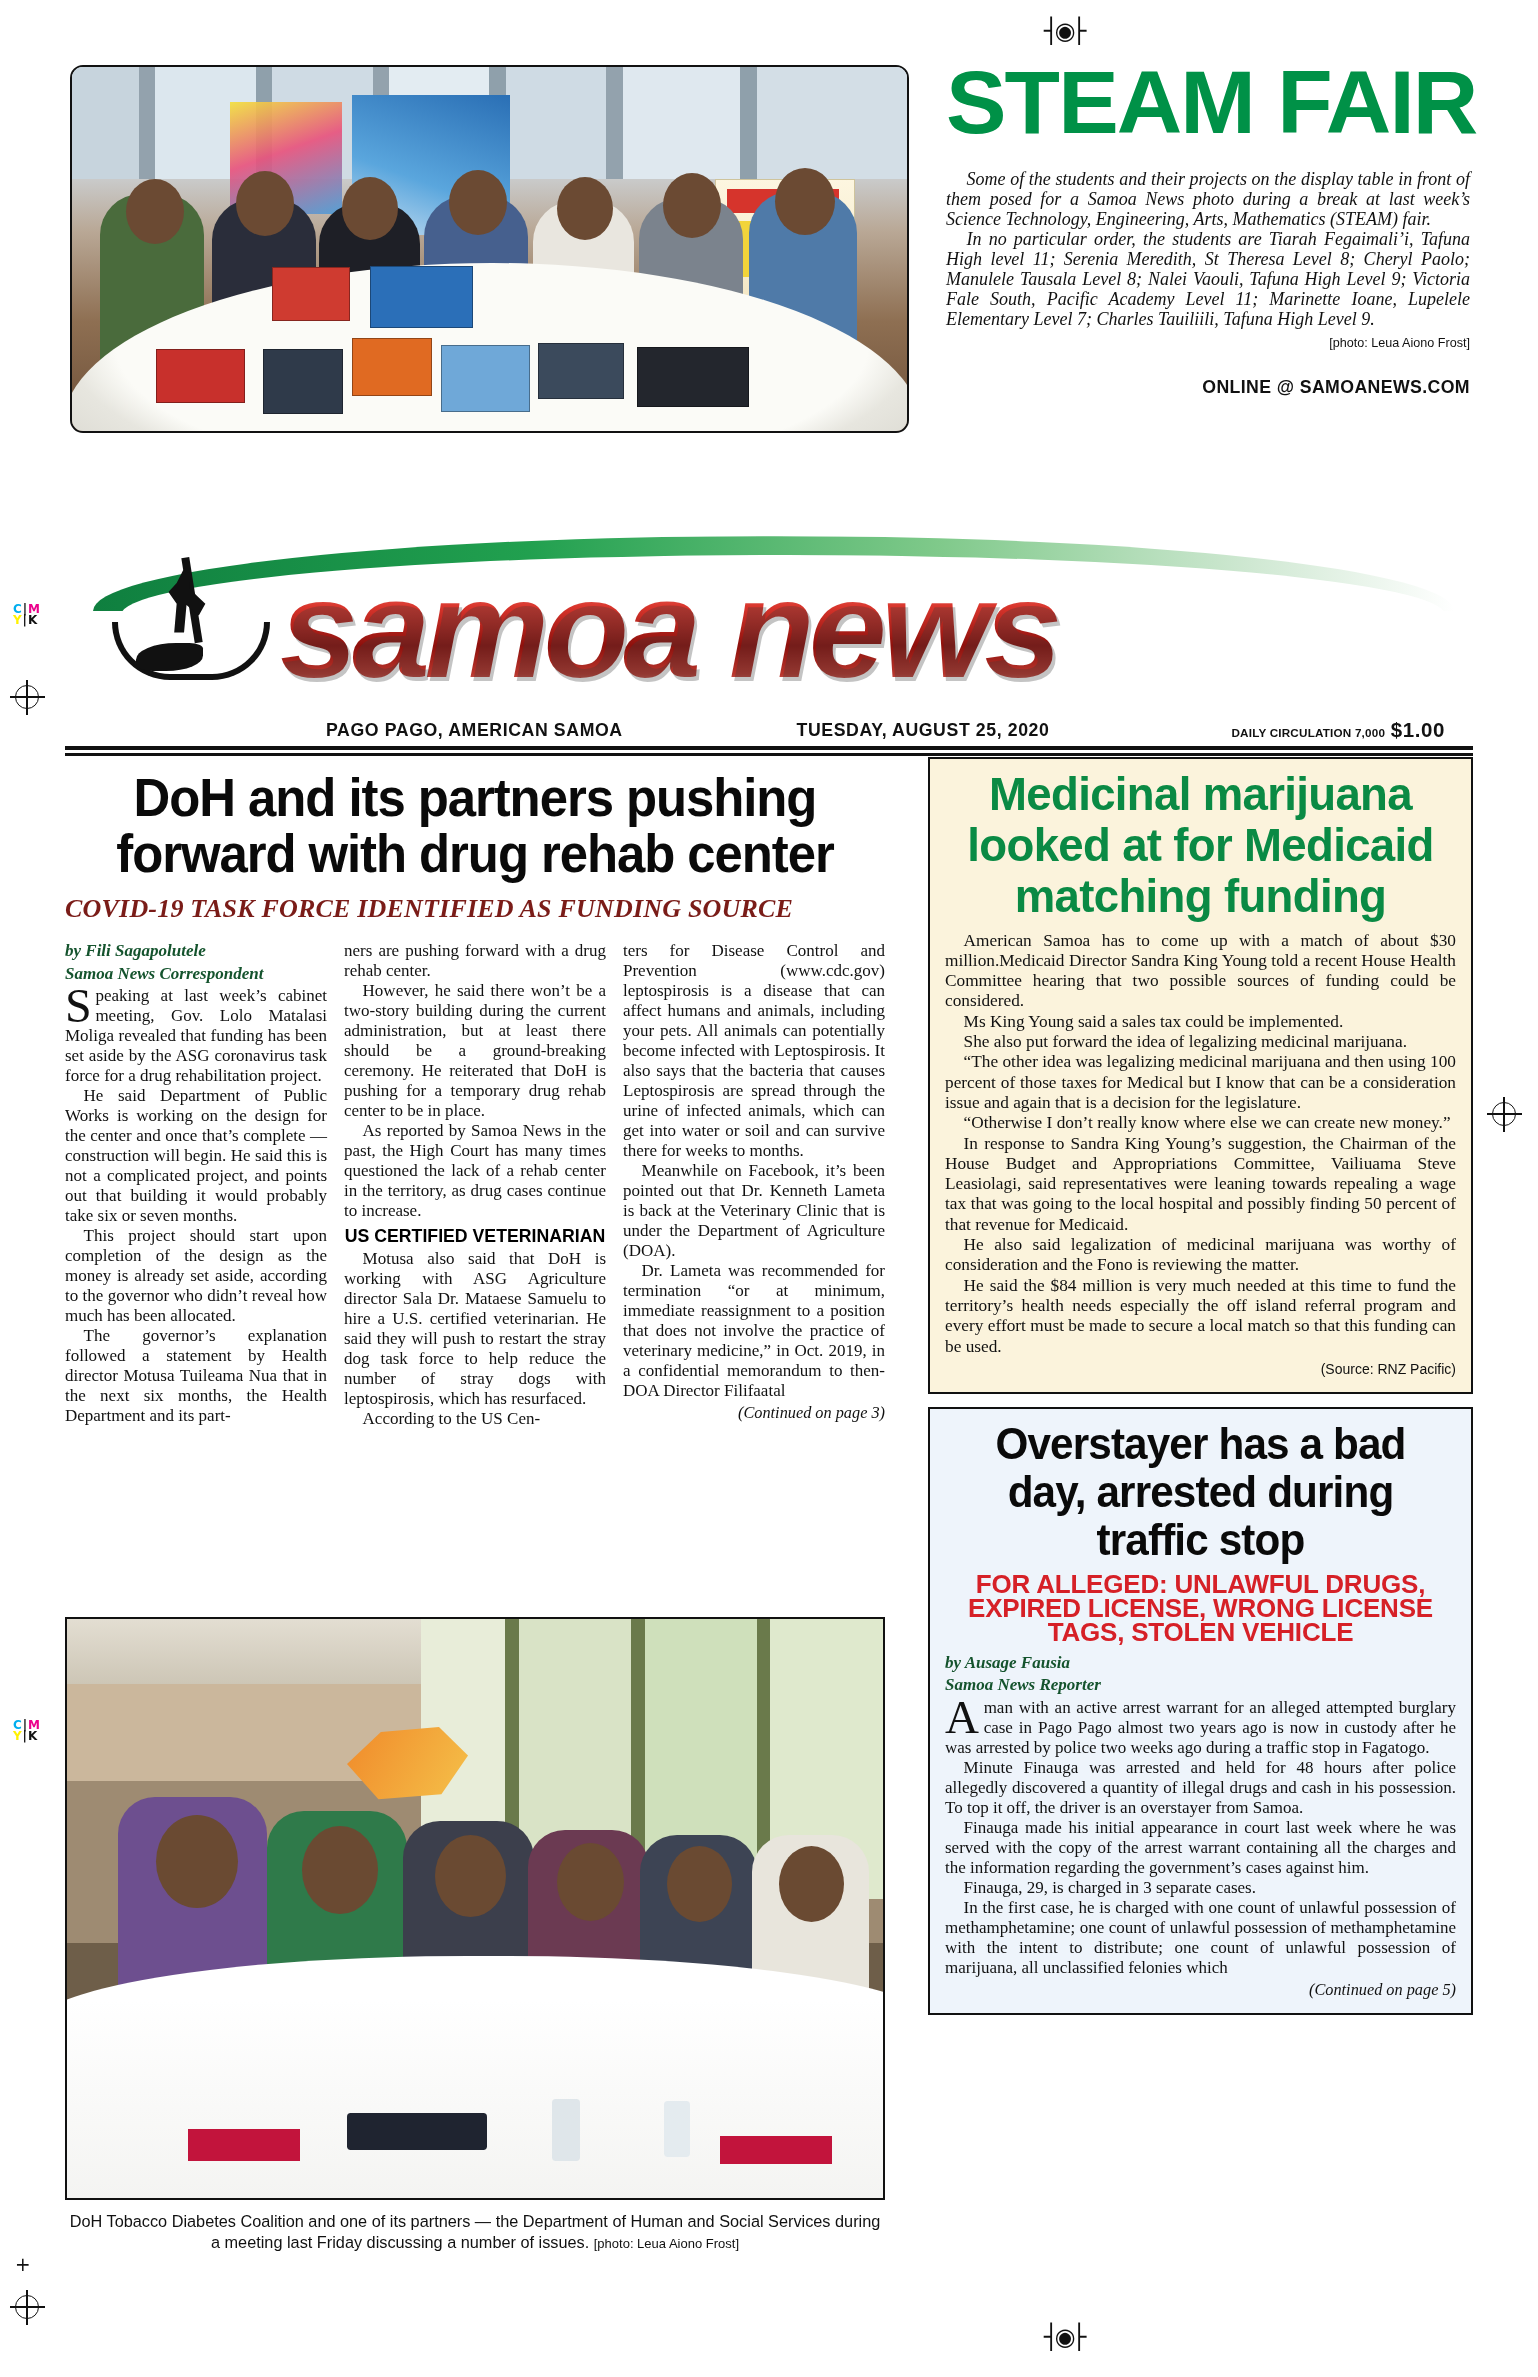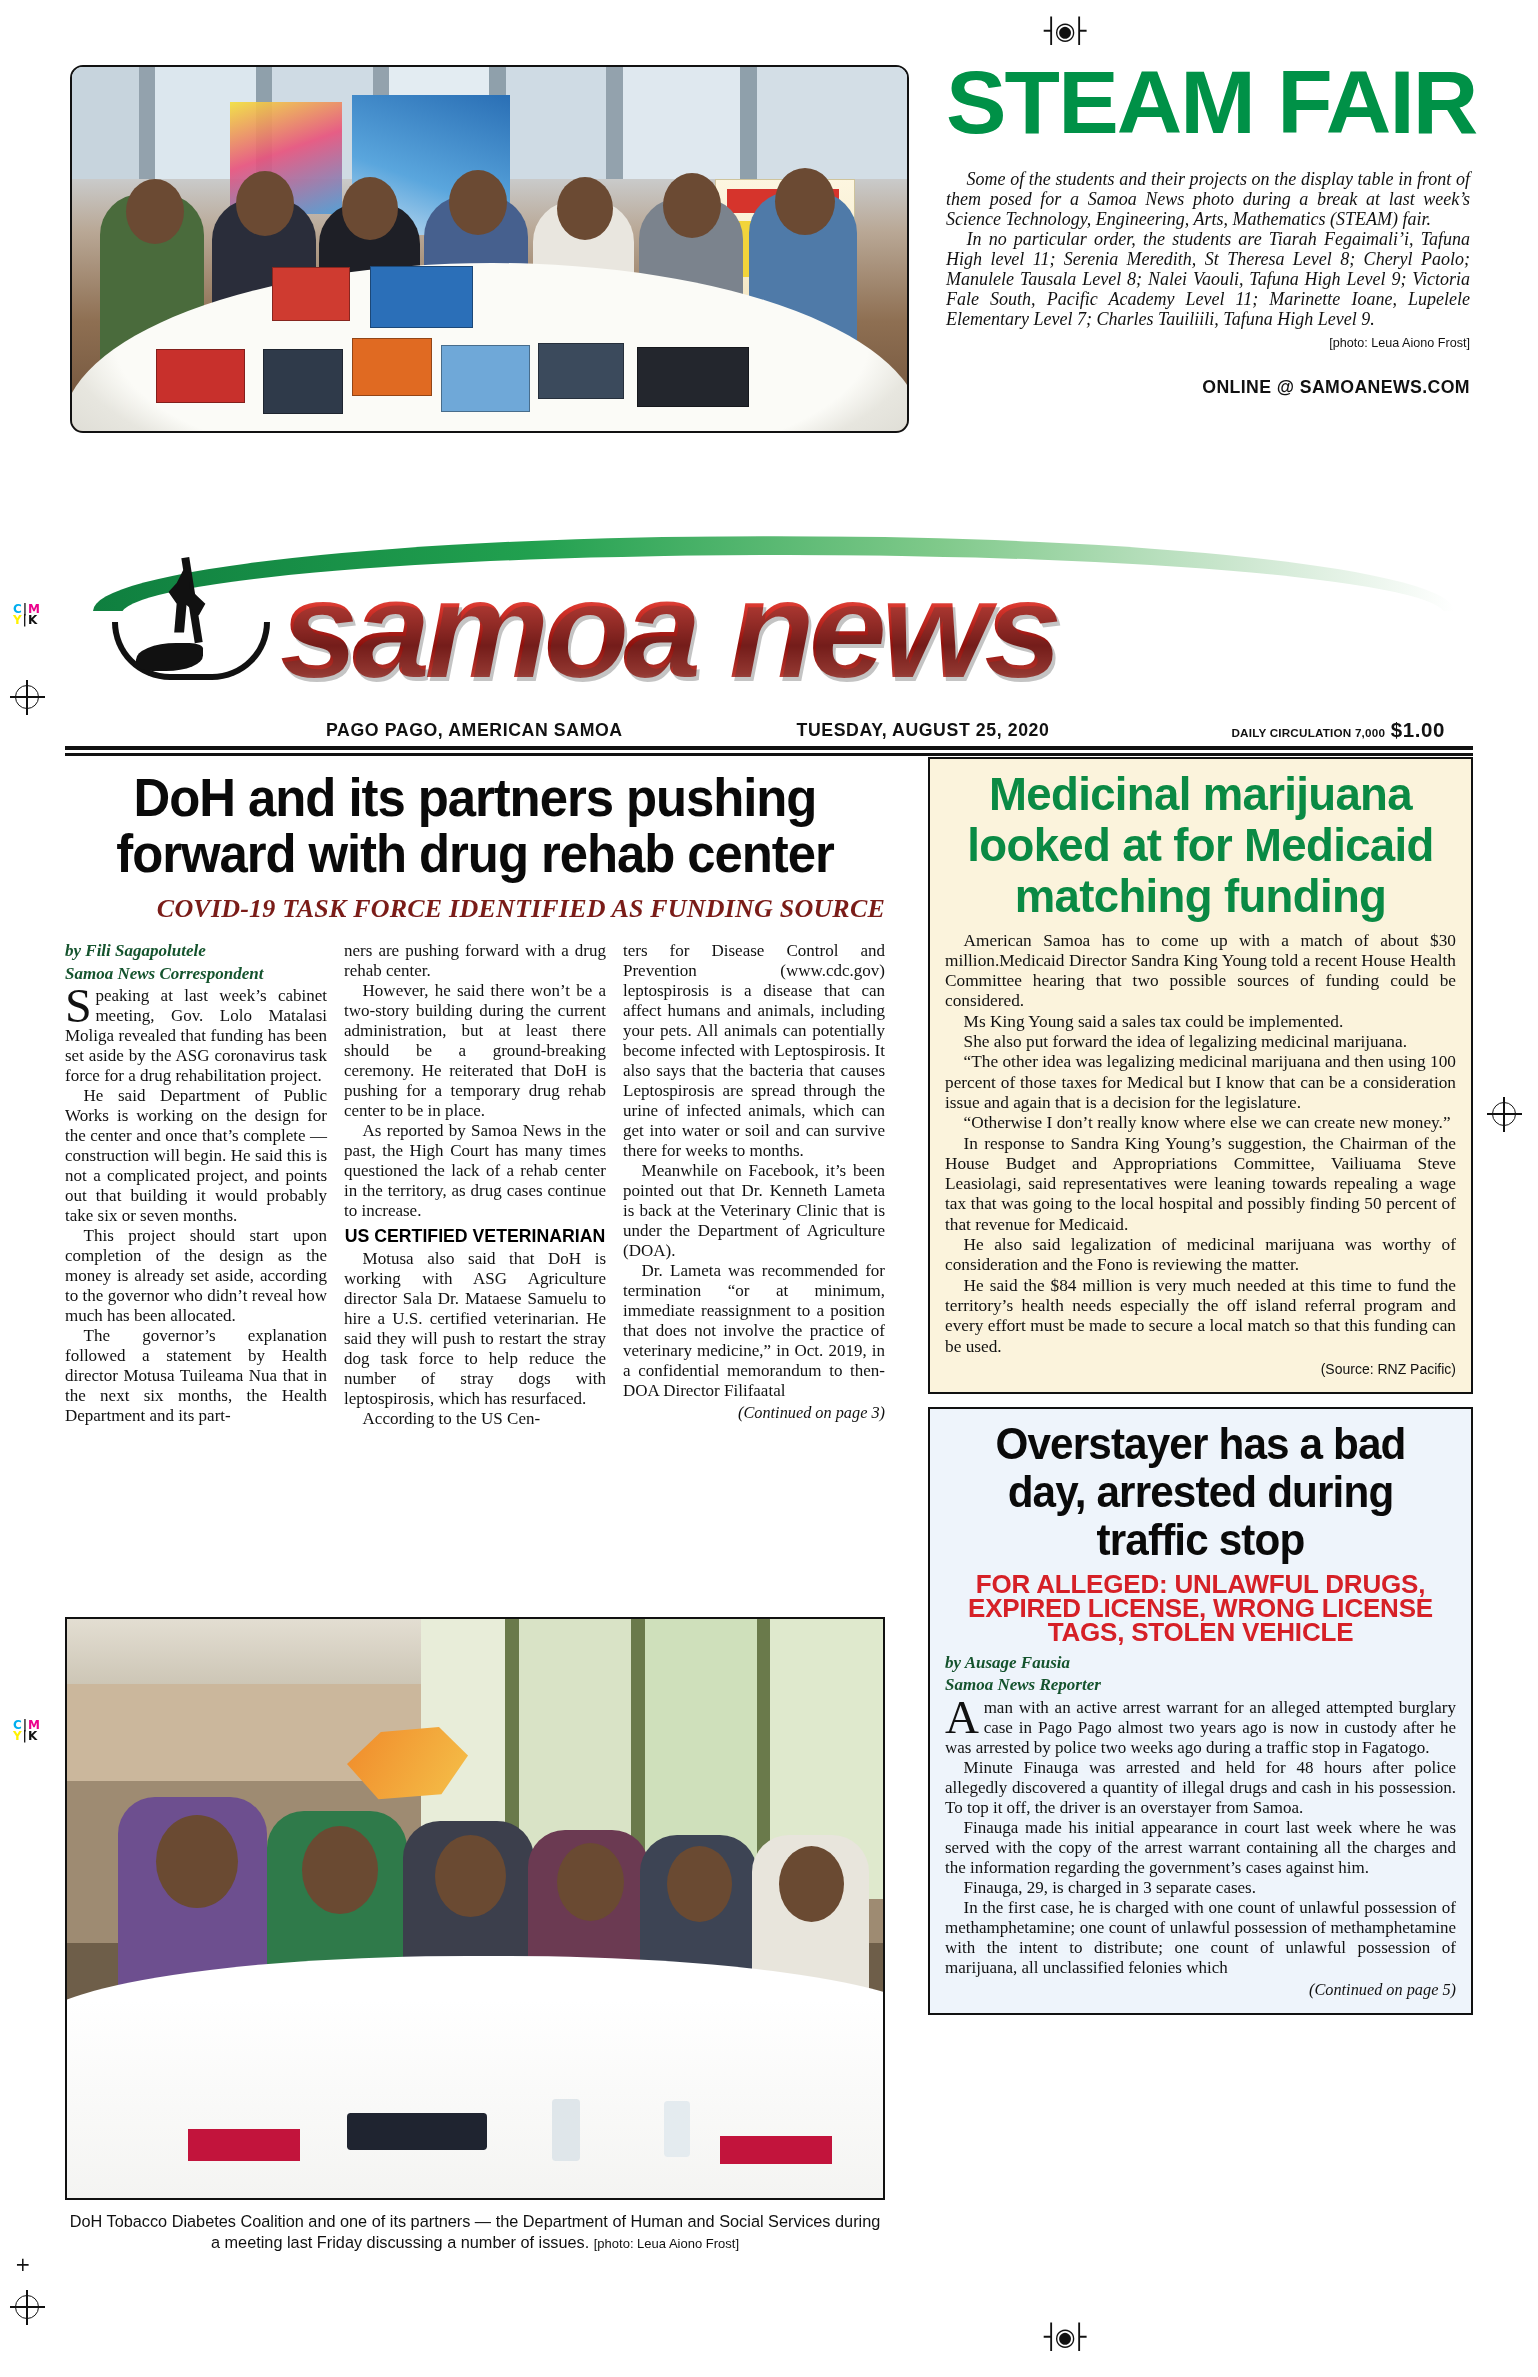--- a/index.html
+++ b/index.html
@@ -159,21 +159,21 @@
   .rightcol{ position:absolute; left:897px; top:0; width:576px;padding-left:31px; }
 
   .hl-main {
     font-family:"Liberation Sans", sans-serif; font-weight:bold;
     font-size:53px; line-height:56px; text-align:center; color:#0a0a0a;
     letter-spacing:-1.1px; margin-top:13px;
     transform:scaleX(.96); transform-origin:center top;
   }
   .subhl {
     font-family:"Liberation Serif", serif; font-style:italic; font-weight:bold;
-    font-size:26px; line-height:31px; text-align:right; color:#7a1c18;
+    font-size:26px; line-height:31px; text-align:left; color:#7a1c18;
     margin-top:11.2px; letter-spacing:0.2px;
   }
 
   .cols3 { display:flex; gap:17px; margin-top:17px; }
   .col { width:262px; }
   .byline {
     font-family:"Liberation Serif", serif; font-weight:bold; font-style:italic;
     font-size:17px; line-height:19.6px; color:#14532d; margin-bottom:2.8px;
   }
   .bodytext {

